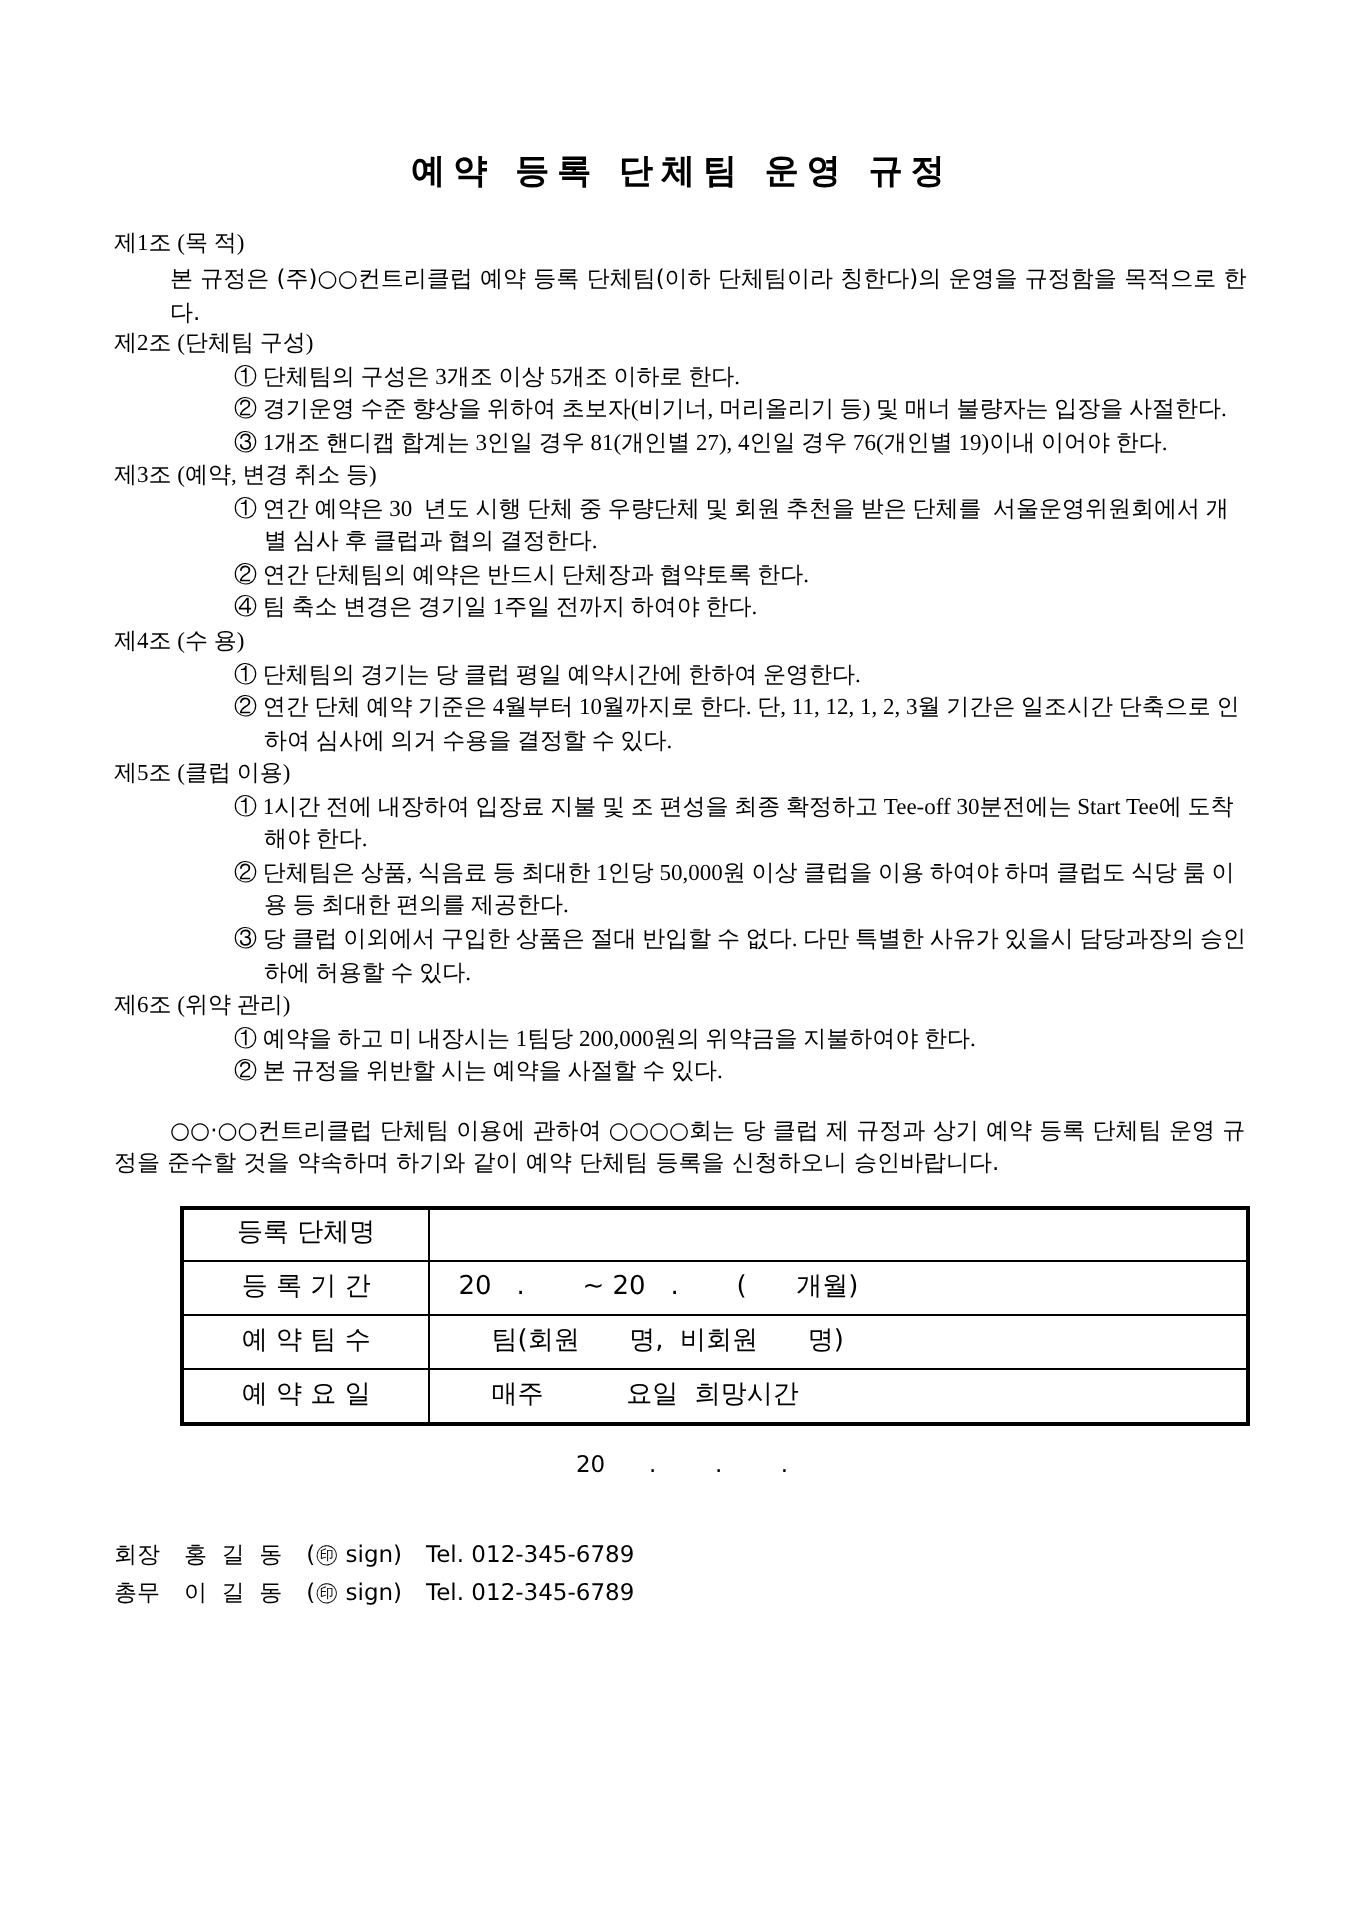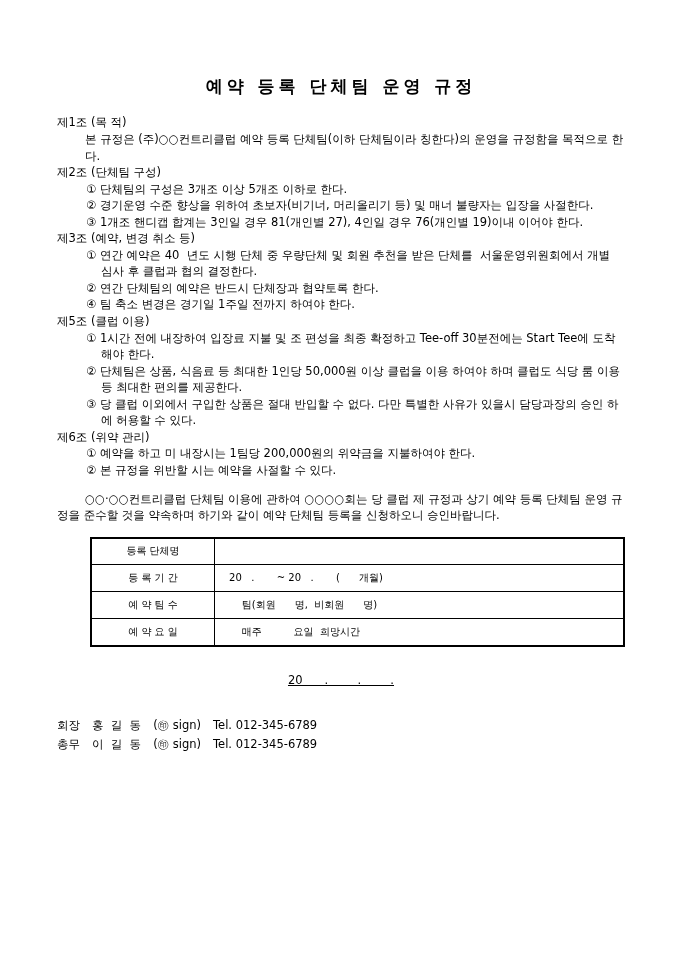--- a/index.html
+++ b/index.html
@@ -18,47 +18,48 @@
     overflow: hidden;
   }
   .title {
     text-align: center;
     font-size: 17px;
     font-weight: bold;
     letter-spacing: 4px;
     margin-bottom: 16px;
     white-space: pre-wrap;
   }
-  .art-head { white-space: pre-wrap; }
+  .art-head { white-space: pre-wrap; font-family: Liberation Serif, serif; }
   .art-plain { margin-left: 28px; white-space: pre-wrap; }
   .art-item {
-    margin-left: 29px;
+    margin-left: 60px;
     padding-left: 15px;
     text-indent: -15px;
     white-space: pre-wrap;
+    font-family: Liberation Serif, serif;
   }
   .pledge {
     margin-top: 12px;
     text-indent: 28px;
     white-space: pre-wrap;
   }
   .reg-table {
     border-collapse: collapse;
     margin: 13px 0 0 33px;
     border: 2px solid #000;
   }
   .reg-table td {
     border: 1px solid #000;
     height: 27px;
     vertical-align: middle;
-    font-size: 10px;
+    font-size: 13px;
   }
   .cell-label { width: 130px; text-align: center; white-space: pre; }
   .cell-value { width: 432px; padding-left: 14px; white-space: pre; }
-  .date-line { text-align: center; margin-top: 25px; white-space: pre; text-decoration: underline; }
+  .date-line { text-align: center; margin-top: 11px; white-space: pre; }
   .sig-block { margin-top: 28px; }
   .sig-row { display: flex; gap: 12px; white-space: pre; line-height: 1.65; }
 </style>
 </head>
 <body>
 
 <div class="page">
 
   <h1 class="title">예약 등록 단체팀 운영 규정</h1>
 
@@ -69,25 +70,30 @@
 
   <section>
     <div class="art-head">제2조 (단체팀 구성)</div>
     <p class="art-item">① 단체팀의 구성은 3개조 이상 5개조 이하로 한다.</p>
     <p class="art-item">② 경기운영 수준 향상을 위하여 초보자(비기너, 머리올리기 등) 및 매너 불량자는 입장을 사절한다.</p>
     <p class="art-item">③ 1개조 핸디캡 합계는 3인일 경우 81(개인별 27), 4인일 경우 76(개인별 19)이내 이어야 한다.</p>
   </section>
 
   <section>
     <div class="art-head">제3조 (예약, 변경 취소 등)</div>
-    <p class="art-item">① 연간 예약은 40  년도 시행 단체 중 우량단체 및 회원 추천을 받은 단체를  서울운영위원회에서 개별 심사 후 클럽과 협의 결정한다.</p>
+    <p class="art-item">① 연간 예약은 30  년도 시행 단체 중 우량단체 및 회원 추천을 받은 단체를  서울운영위원회에서 개별 심사 후 클럽과 협의 결정한다.</p>
     <p class="art-item">② 연간 단체팀의 예약은 반드시 단체장과 협약토록 한다.</p>
     <p class="art-item">④ 팀 축소 변경은 경기일 1주일 전까지 하여야 한다.</p>
   </section>
 
+  <section>
+    <div class="art-head">제4조 (수 용)</div>
+    <p class="art-item">① 단체팀의 경기는 당 클럽 평일 예약시간에 한하여 운영한다.</p>
+    <p class="art-item">② 연간 단체 예약 기준은 4월부터 10월까지로 한다. 단, 11, 12, 1, 2, 3월 기간은 일조시간 단축으로 인하여 심사에 의거 수용을 결정할 수 있다.</p>
+  </section>
 
   <section>
     <div class="art-head">제5조 (클럽 이용)</div>
     <p class="art-item">① 1시간 전에 내장하여 입장료 지불 및 조 편성을 최종 확정하고 Tee-off 30분전에는 Start Tee에 도착해야 한다.</p>
     <p class="art-item">② 단체팀은 상품, 식음료 등 최대한 1인당 50,000원 이상 클럽을 이용 하여야 하며 클럽도 식당 룸 이용 등 최대한 편의를 제공한다.</p>
     <p class="art-item">③ 당 클럽 이외에서 구입한 상품은 절대 반입할 수 없다. 다만 특별한 사유가 있을시 담당과장의 승인 하에 허용할 수 있다.</p>
   </section>
 
   <section>
     <div class="art-head">제6조 (위약 관리)</div>

